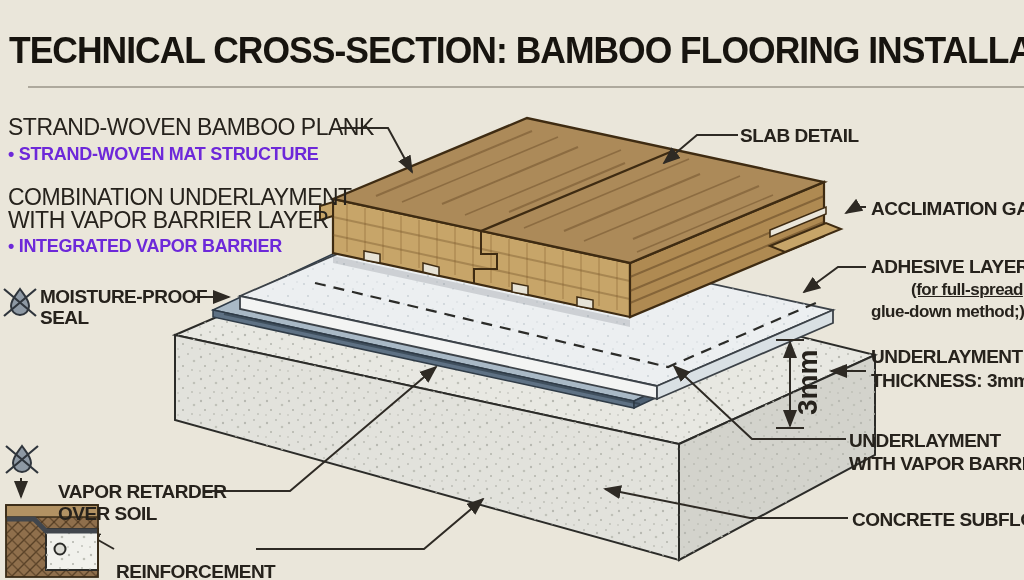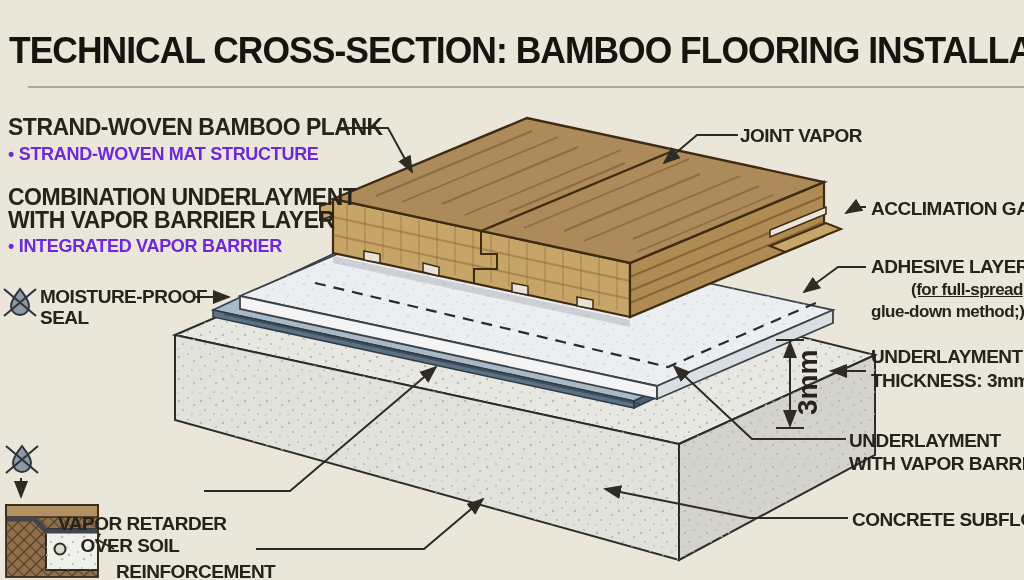--- a/index.html
+++ b/index.html
@@ -3,25 +3,25 @@
 <meta charset="utf-8">
 <style>
   html,body{margin:0;padding:0;}
   body{font-family:"Liberation Sans","DejaVu Sans",sans-serif;background:#b9b5a9;}
   #stage{position:relative;width:1024px;height:580px;background:#EAE6DA;overflow:hidden;}
   #diagram-svg{position:absolute;left:0;top:0;}
   .ttl{position:absolute;left:9px;top:30px;font-size:36px;font-weight:800;letter-spacing:-1px;
        color:#17140F;white-space:nowrap;transform:scaleX(.985);transform-origin:left top;}
   .rule{position:absolute;left:28px;top:86px;width:996px;height:2px;background:#8d897d;opacity:.65;}
   .lab{position:absolute;white-space:nowrap;color:#26221C;}
-  .h1{font-size:23px;font-weight:700;letter-spacing:-0.5px;}
+  .h1{font-size:23px;font-weight:400;letter-spacing:-0.5px;}
   .sub{font-size:18px;font-weight:600;letter-spacing:-0.3px;color:#6d28d9;}
   .an{font-size:19px;font-weight:700;letter-spacing:-0.5px;}
   .an2{font-size:17px;font-weight:600;letter-spacing:-0.5px;}
-  .ralign{text-align:center;width:144px;margin-top:32px;}
+  .ralign{text-align:left;width:144px;}
   .dim3mm{position:absolute;left:778px;top:369px;width:60px;text-align:center;
           font-size:28px;font-weight:700;color:#26221C;transform:rotate(-90deg);}
 </style>
 </head>
 <body>
 
 <div id="stage">
 
   <svg id="diagram-svg" width="1024" height="580" viewBox="0 0 1024 580">
     <defs>
@@ -184,21 +184,21 @@
   <div class="lab sub" style="left:8px;top:236px;">• INTEGRATED VAPOR BARRIER</div>
 
   <div class="lab an" style="left:40px;top:286px;">MOISTURE-PROOF</div>
   <div class="lab an" style="left:40px;top:307px;">SEAL</div>
 
   <div class="lab an ralign" style="left:58px;top:481px;">VAPOR RETARDER</div>
   <div class="lab an ralign" style="left:58px;top:503px;">OVER SOIL</div>
 
   <div class="lab an" style="left:116px;top:561px;">REINFORCEMENT</div>
 
-  <div class="lab an" style="left:740px;top:125px;">JOINT VAPOR</div>
+  <div class="lab an" style="left:740px;top:125px;">SLAB DETAIL</div>
   <div class="lab an" style="left:871px;top:198px;">ACCLIMATION GAP</div>
 
   <div class="lab an" style="left:871px;top:256px;">ADHESIVE LAYER</div>
   <div class="lab an2" style="left:911px;top:280px;text-decoration:underline;">(for full-spread</div>
   <div class="lab an2" style="left:871px;top:302px;">glue-down method;)</div>
 
   <div class="lab an" style="left:871px;top:346px;">UNDERLAYMENT</div>
   <div class="lab an" style="left:871px;top:370px;">THICKNESS: 3mm</div>
 
   <div class="lab an" style="left:849px;top:430px;">UNDERLAYMENT</div>

